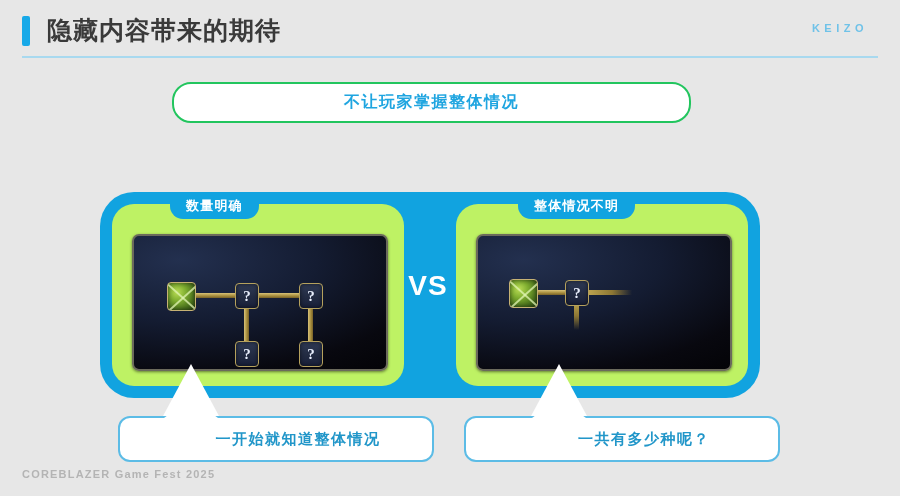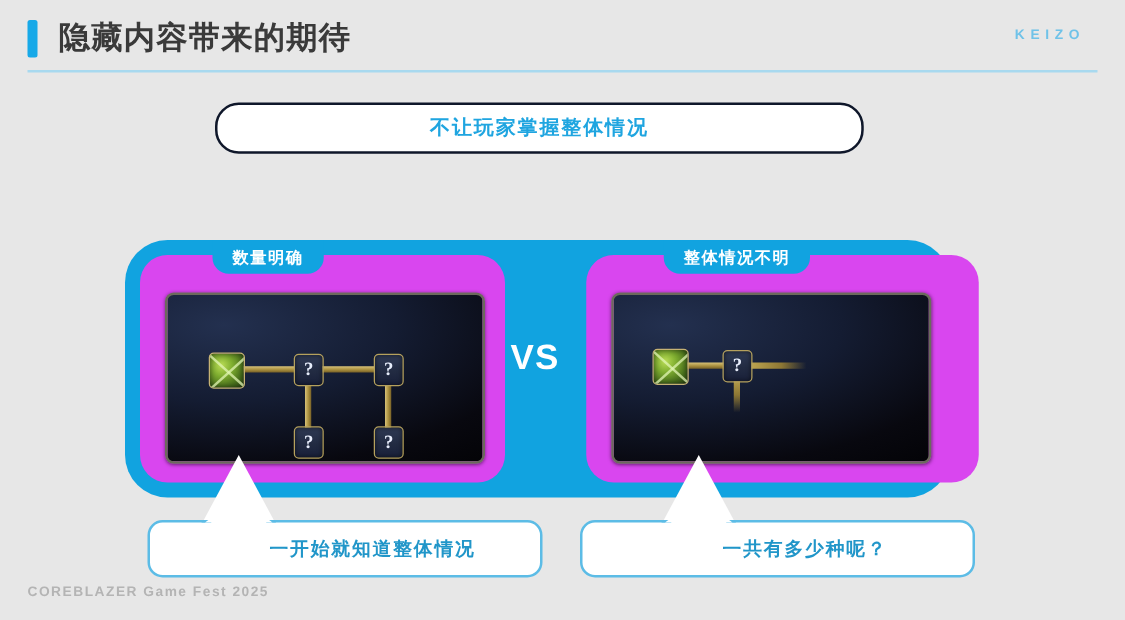--- a/index.html
+++ b/index.html
@@ -59,21 +59,21 @@
     width: 856px; height: 2px;
     background: #a8d9ef;
   }
 
   
   #pill-banner {
     position: absolute;
     left: 172px; top: 82px;
     width: 515px; height: 37px;
     background: #ffffff;
-    border: 2px solid #0f172a;
+    border: 2px solid #22c55e;
     border-radius: 19px;
     display: flex;
     align-items: center;
     justify-content: center;
   }
   #pill-banner-text {
     font-size: 16px;
     font-weight: 700;
     color: #1fa5e0;
     letter-spacing: 1.5px;
@@ -99,25 +99,25 @@
     position: absolute;
     left: 100px; top: 192px;
     width: 660px; height: 206px;
     background: #11a3e0;
     border-radius: 34px;
   }
   .compare-card {
     position: absolute;
     top: 12px;
     width: 292px; height: 182px;
-    background: #d946ef;
+    background: #bef264;
     border-radius: 22px;
   }
   #compare-card-left  { left: 12px; }
-  #compare-card-right { left: 369px; padding-left: 22px; }
+  #compare-card-right { left: 356px; }
 
   .card-tab {
     position: absolute;
     top: -12px;
     height: 27px;
     background: #11a3e0;
     border-bottom-left-radius: 13px;
     border-bottom-right-radius: 13px;
     display: flex;
     align-items: center;

